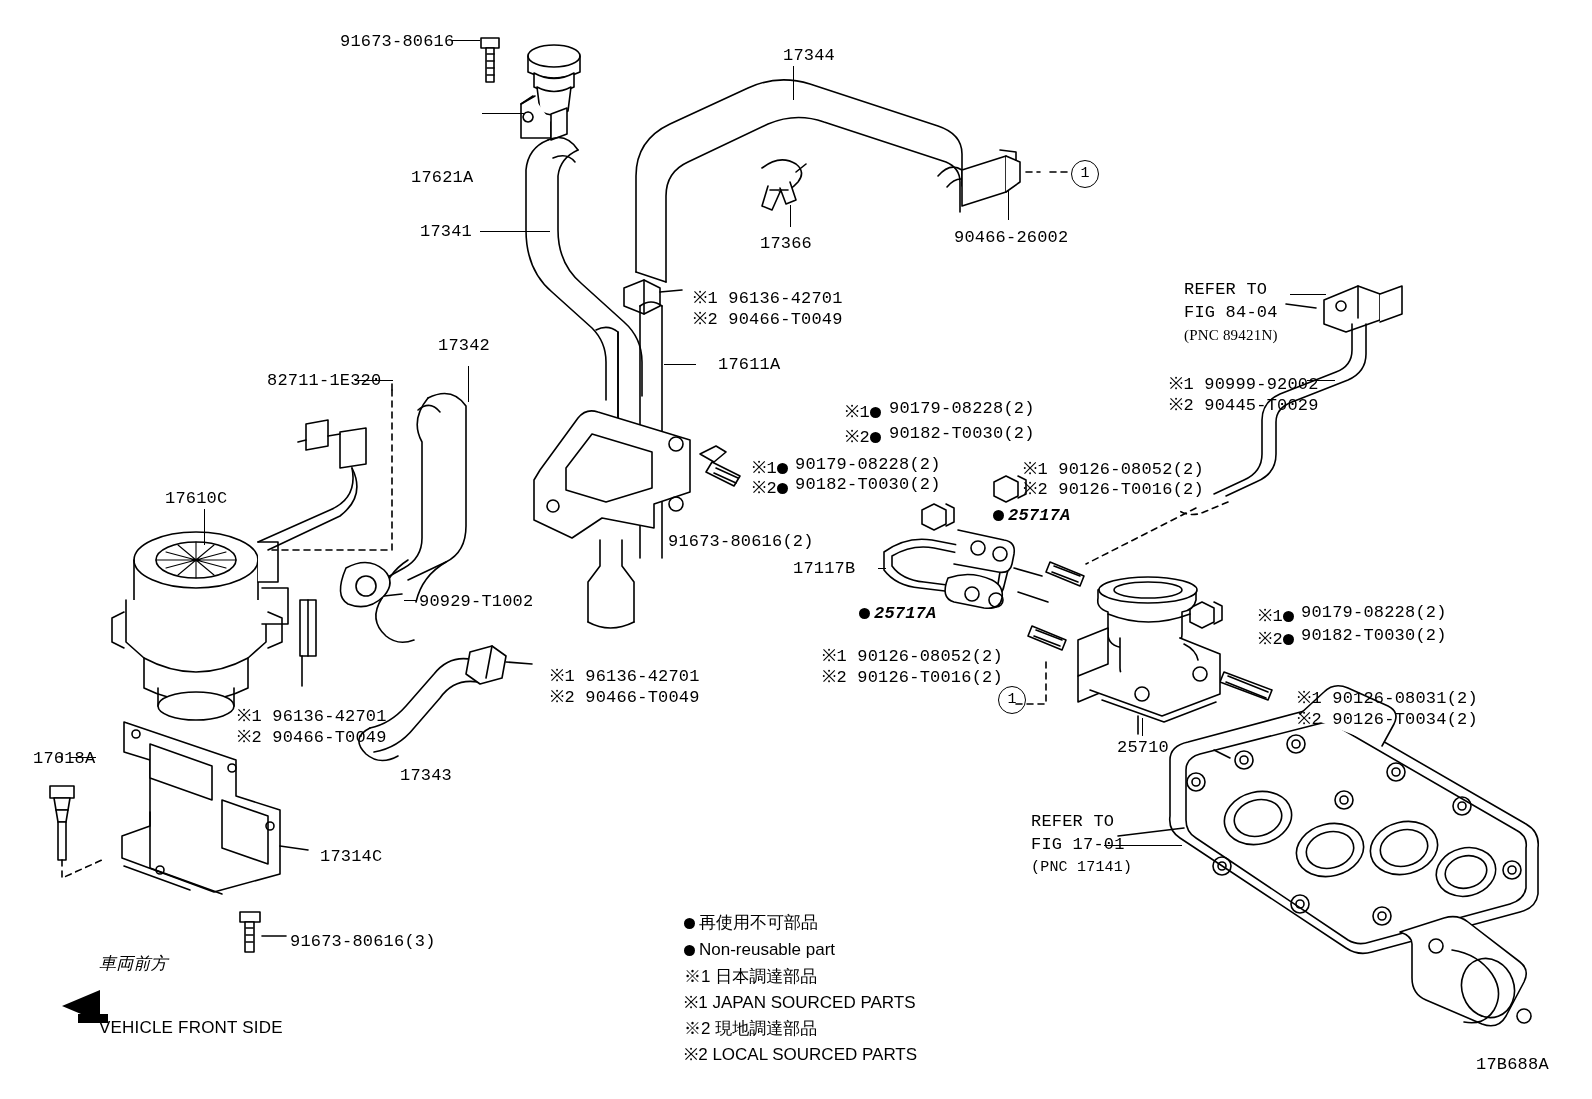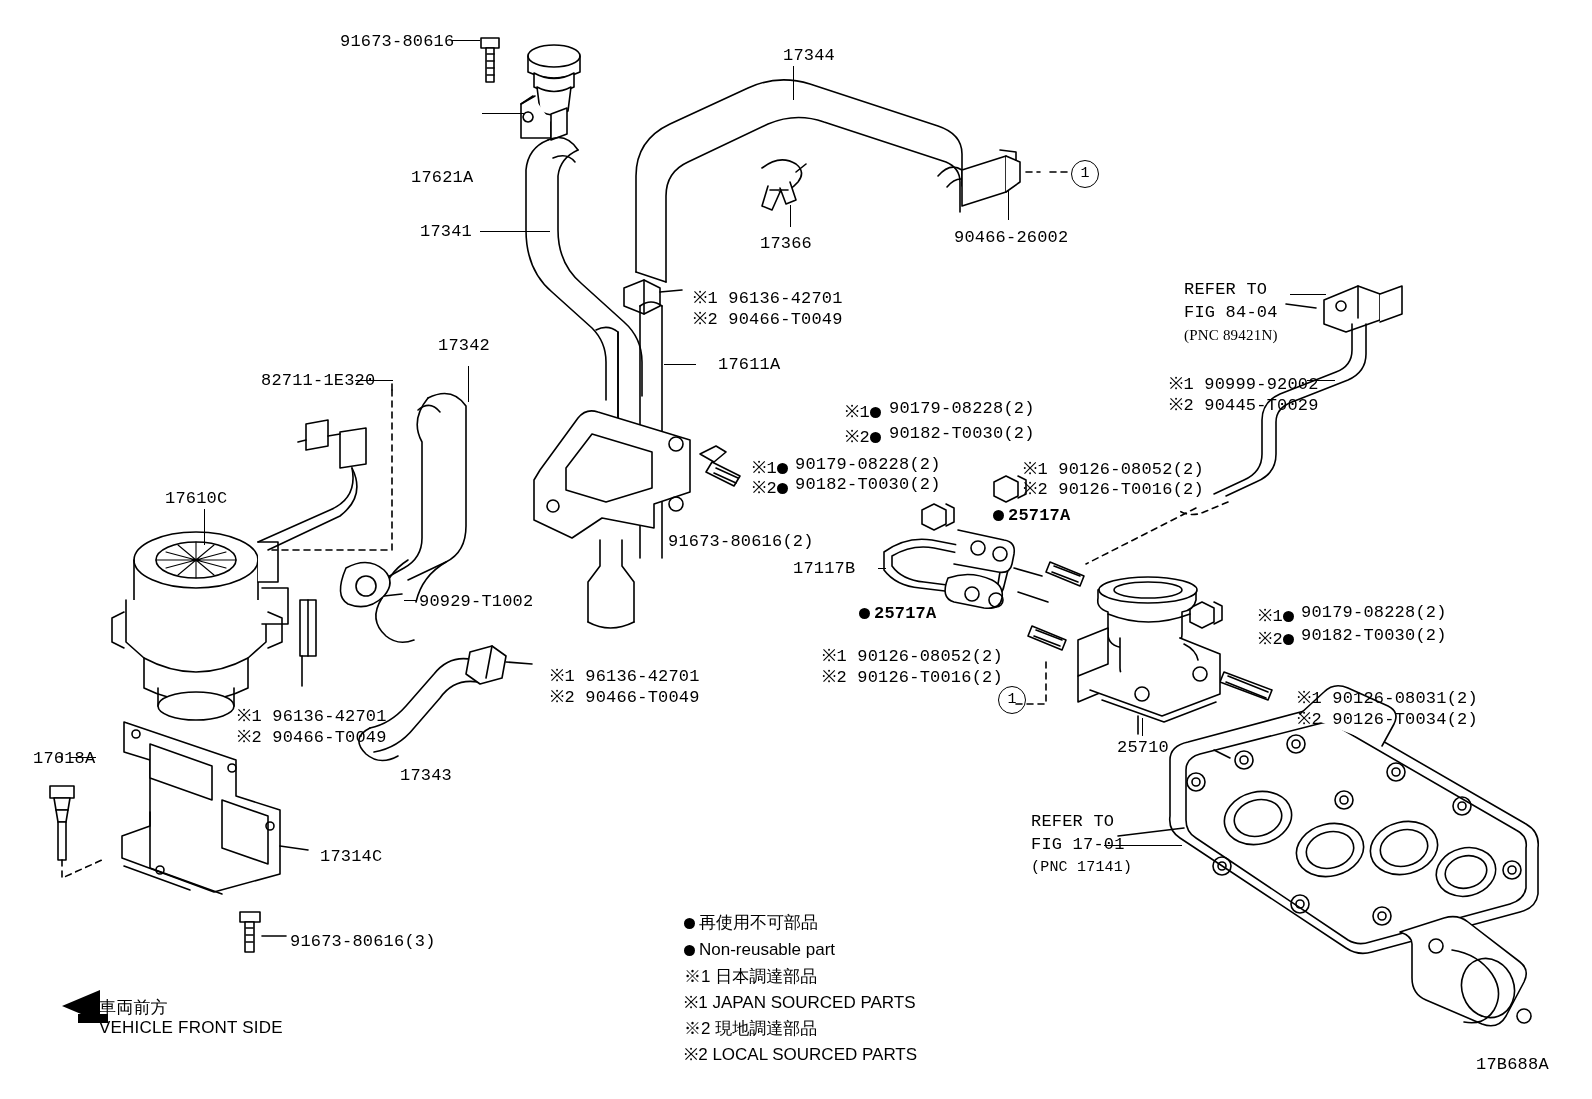--- a/index.html
+++ b/index.html
@@ -1,20 +1,20 @@
 <!DOCTYPE html>
 <html><head>
 <meta charset="utf-8">
 <style>
   html,body{margin:0;padding:0;background:#ffffff;}
   body{width:1592px;height:1099px;position:relative;overflow:hidden;
        font-family:"Liberation Mono", monospace;color:#000;}
   .lbl{position:absolute;white-space:nowrap;font-size:17px;letter-spacing:0.2px;}
   .lbl.sm{font-size:15px;}
-  .lbl.b{font-weight:bold;}
+  .lbl.b{font-weight:bold;font-style:italic;}
   .sans{font-family:"Liberation Sans", sans-serif;}
   .line{position:absolute;background:#000;}
   .h{height:1px;}
   .v{width:1px;}
   svg{position:absolute;left:0;top:0;width:1592px;height:1099px;overflow:visible;}
   .dot{display:inline-block;width:11px;height:11px;border-radius:50%;background:#000;vertical-align:middle;margin-right:4px;}
   .circnum{position:absolute;width:26px;height:26px;border:1.6px solid #000;border-radius:50%;
            font-size:15px;text-align:center;line-height:25px;}
   .legend{position:absolute;font-size:17px;line-height:26px;}
   .legend .row{white-space:nowrap;}
@@ -277,21 +277,21 @@
 <div class="lbl" style="left:340px;top:32px;">91673-80616</div>
 <div class="lbl" style="left:411px;top:120px;margin-top:48px;">17621A</div>
 <div class="lbl" style="left:768px;top:46px;margin-left:15px;">17344</div>
 <div class="lbl" style="left:420px;top:222px;">17341</div>
 <div class="lbl" style="left:760px;top:234px;text-align:right;">17366</div>
 <div class="lbl" style="left:954px;top:228px;">90466-26002</div>
 <div class="lbl" style="left:693px;top:285px;">※1 96136-42701</div>
 <div class="lbl" style="left:693px;top:306px;">※2 90466-T0049</div>
 <div class="lbl" style="left:438px;top:336px;">17342</div>
 <div class="lbl" style="left:700px;top:355px;margin-left:18px;">17611A</div>
-<div class="lbl" style="left:261px;top:371px;text-align:right;">82711-1E320</div>
+<div class="lbl" style="left:267px;top:371px;text-align:right;">82711-1E320</div>
 
 <div class="lbl" style="left:1184px;top:280px;">REFER TO</div>
 <div class="lbl" style="left:1184px;top:303px;">FIG 84-04</div>
 <div class="lbl sm" style="left:1184px;top:327px;font-family:Liberation Serif, serif;">(PNC 89421N)</div>
 <div class="lbl" style="left:1169px;top:371px;">※1 90999-92002</div>
 <div class="lbl" style="left:1169px;top:392px;">※2 90445-T0029</div>
 
 <div class="lbl" style="left:845px;top:399px;">※1<span class="dot"></span></div>
 <div class="lbl" style="left:889px;top:399px;">90179-08228(2)</div>
 <div class="lbl" style="left:845px;top:424px;">※2<span class="dot"></span></div>
@@ -349,16 +349,16 @@
   <div class="row sans">※1 日本調達部品</div>
   <div class="row sans">※1 JAPAN SOURCED PARTS</div>
   <div class="row sans">※2 現地調達部品</div>
   <div class="row sans">※2 LOCAL SOURCED PARTS</div>
 </div>
 
 <svg class="arrow" style="left:0;top:0;width:1592px;height:1099px;">
   <path d="M100 1022 l-38 -16 l38 -16 l0 8 l0 16 z" fill="#000"></path>
   <rect x="78" y="1014" width="30" height="9" fill="#000"></rect>
 </svg>
-<div class="lbl sans" style="left:99px;top:996px;">車両前方</div>
+<div class="lbl sans" style="left:99px;top:952px;font-style:italic;">車両前方</div>
 <div class="lbl sans" style="left:99px;top:1018px;">VEHICLE FRONT SIDE</div>
 
 <div class="lbl" style="left:1476px;top:1055px;">17B688A</div>
 
 </body></html>

